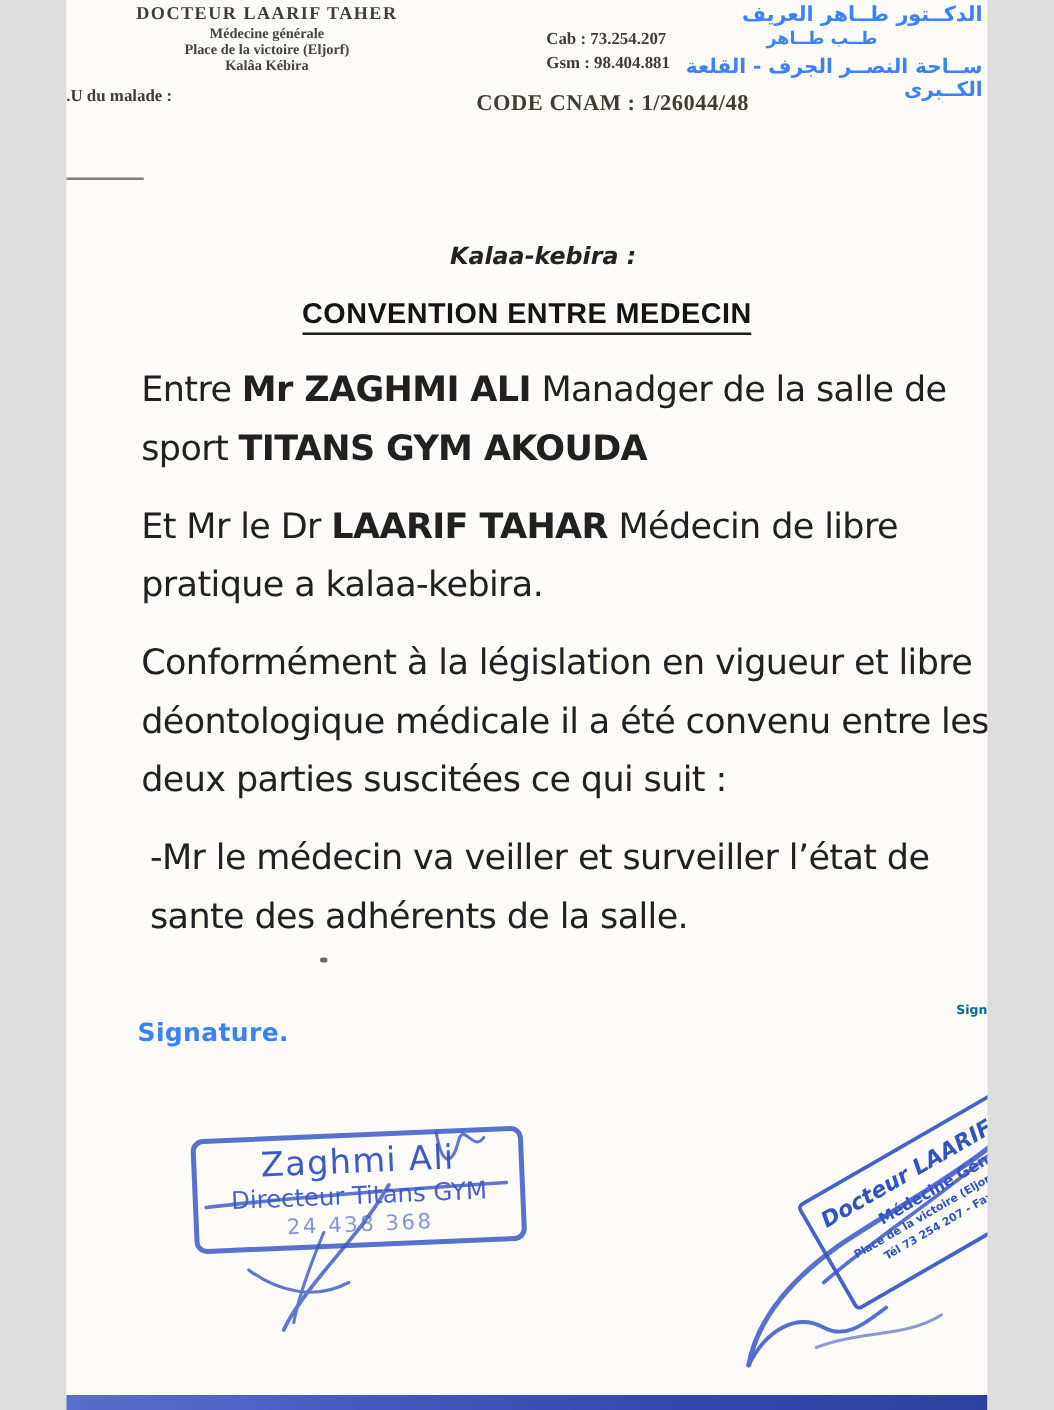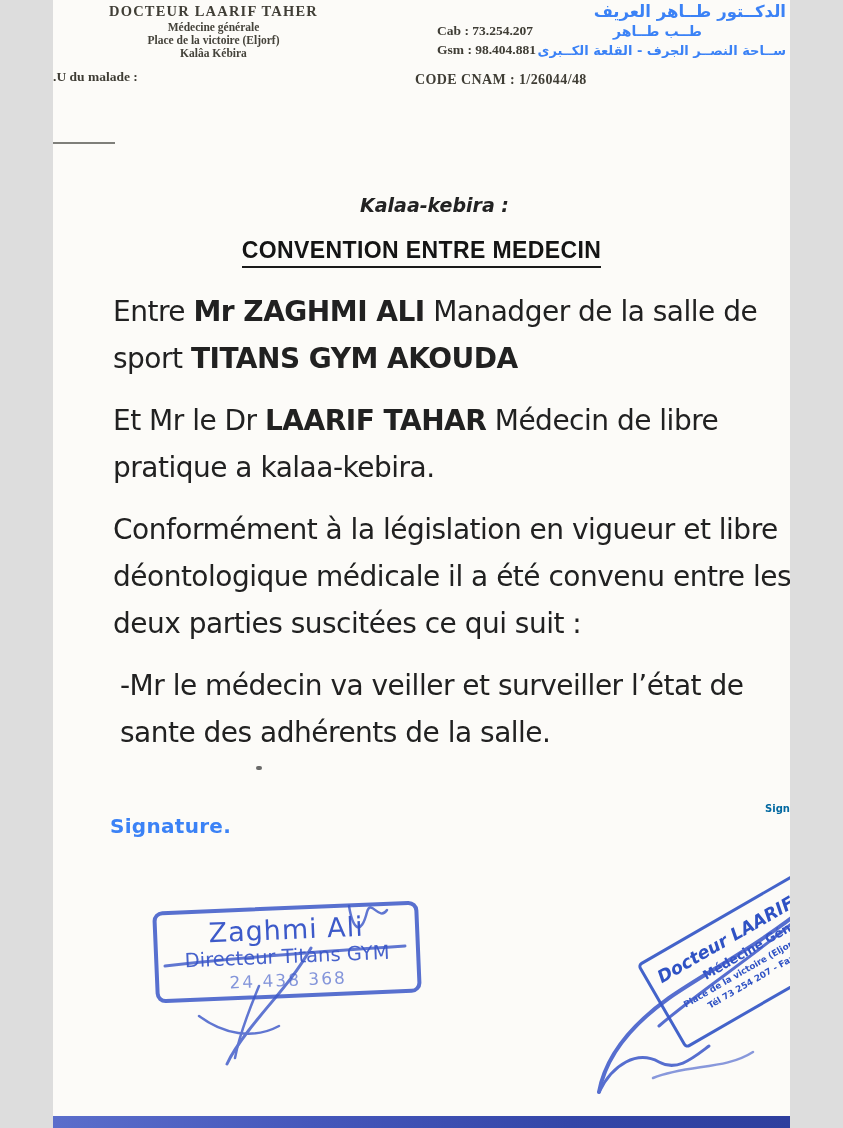--- a/index.html
+++ b/index.html
@@ -18,31 +18,31 @@
   }
   .doc-name { font-size:14.5px; letter-spacing:1.2px; color:#403e36; }
   .doc-line { font-size:11.5px; margin-top:1px; }
   .hdr-center {
     position:absolute; left:384px; top:23px;
     font-family:"Liberation Serif", serif; font-weight:bold;
     font-size:13.5px; color:#3f3d35;
   }
   .c-line { margin-bottom:3px; }
   .c-cnam {
-    position:absolute; left:362px; top:72px;
+    position:absolute; left:328px; top:72px;
     font-family:"Liberation Serif", serif; font-weight:bold;
-    font-size:14px; color:#3f3d35; letter-spacing:.4px;
+    font-size:18px; color:#3f3d35; letter-spacing:.4px;
   }
   .hdr-right {
     position:absolute; right:4px; top:2px; width:285px; text-align:right;
     color:#3b82f6; font-weight:bold;
   }
   .ar1 { font-size:16.5px; }
   .ar2 { font-size:14px; padding-left:0; padding-right:84px; margin-top:2px; }
-  .ar3 { font-size:13px; margin-top:4px; }
+  .ar3 { font-size:16px; margin-top:4px; }
   .malade {
     position:absolute; left:0; top:69px;
     font-family:"Liberation Serif", serif; font-weight:bold;
     font-size:13.5px; color:#3f3d35;
   }
   .artifact-line { position:absolute; left:0; top:142px; width:62px; height:2px; background:#4a4a44; opacity:.7; }
   .artifact-dot { position:absolute; left:203px; top:766px; width:6px; height:4px; background:#3a3a3a; border-radius:2px; opacity:.75; }
 
   
   .dateline {

